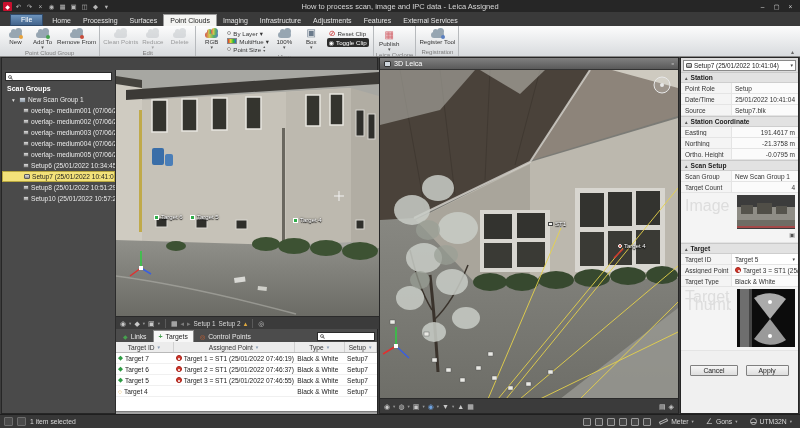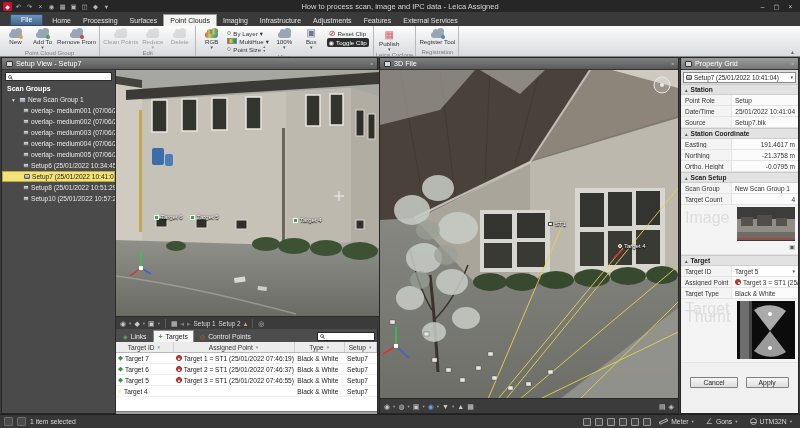--- a/index.html
+++ b/index.html
@@ -294,25 +294,20 @@
             </span>
           <span>Register Tool</span>
         </div>
       </div>
       <div class="rgroup-label">Registration</div>
     </div>
     <span id="ribbon-collapse">▴</span>
   </div>
 
   <div class="panel" id="setup-panel" style="left:1px;top:57px;width:377px;height:357px">
-    <div class="phead">
-      <span class="pico"></span>
-      <span>Setup View - Setup7</span>
-      <span class="pin">▫</span>
-    </div>
 
     <div id="tree">
       <div class="searchrow">
         <div class="searchbox">
           <span class="mag"></span>
           <input style="">
         </div>
       </div>
       <div class="treehdr">Scan Groups</div>
       <div class="trow">
@@ -535,21 +530,21 @@
       <div id="tblbtns">
         <button class="btn">Close</button>
         <button class="btn">Unstore</button>
       </div>
     </div>
   </div>
 
   <div class="panel" id="view3d-panel" style="left:379px;top:57px;width:300px;height:357px">
     <div class="phead">
       <span class="pico"></span>
-      <span>3D File</span>
+      <span>3D Leica</span>
       <span class="pin">▫</span>
     </div>
     <div class="abs" style="left:0;top:12px;width:298px;height:329px;overflow:hidden">
       <svg width="298" height="329" viewBox="0 0 298 329" preserveAspectRatio="none">
         <defs>
           <linearGradient id="g2" x1="0" y1="0" x2="0" y2="1">
             <stop offset="0" stop-color="#8a8a84"></stop>
               <stop offset="1" stop-color="#6e6e68"></stop>
           </linearGradient>
         </defs>
@@ -662,25 +657,20 @@
         <span class="tcar">▾</span>
       <span class="tbi">▲</span>
       <span class="tbi">▦</span>
       <span style="margin-left:auto"></span>
       <span class="tbi">▤</span>
       <span class="tbi">◈</span>
     </div>
   </div>
 
   <div class="panel" id="prop">
-    <div class="phead">
-      <span class="pico"></span>
-      <span>Property Grid</span>
-      <span class="pin">▫</span>
-    </div>
     <div id="propsel">
       <div id="propselbox">
         <span class="scanic"></span>
         <span>Setup7 (25/01/2022 10:41:04)</span>
         <span class="car">▾</span>
       </div>
     </div>
 
     <div class="sech">
       <span class="sarr">▴</span>

